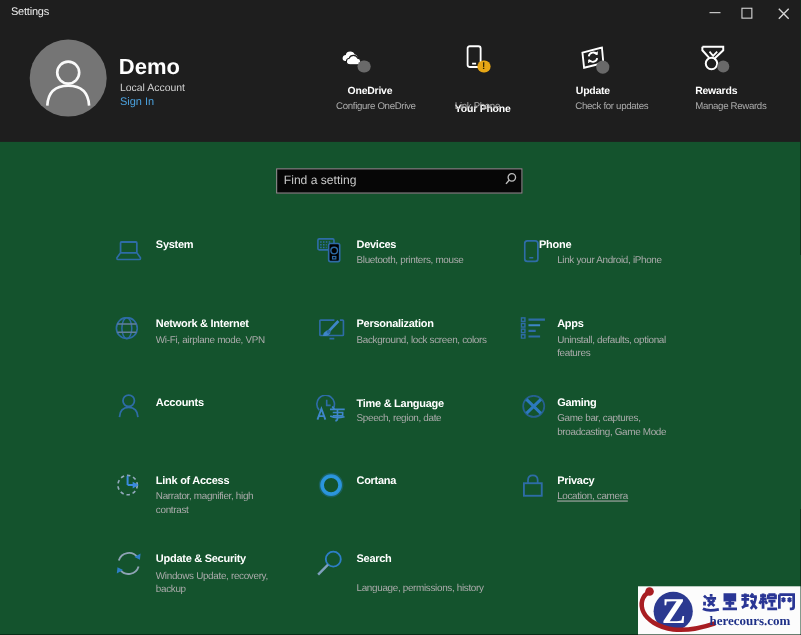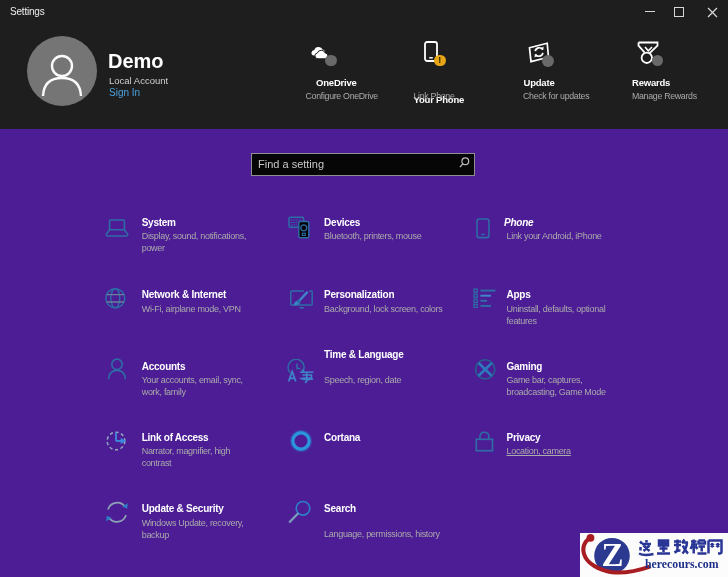--- a/index.html
+++ b/index.html
@@ -1,16 +1,16 @@
 <!DOCTYPE html>
 <html><head>
 <meta charset="utf-8">
 <style>
 html,body{margin:0;padding:0;background:#000;}
-#page{position:relative;width:728px;height:577px;background:#4c1d95;overflow:hidden;font-family:"Liberation Sans",sans-serif;}
+#page{position:relative;width:728px;height:577px;background:#14532d;overflow:hidden;font-family:"Liberation Sans",sans-serif;}
 .abs{position:absolute;}
 #hdr{left:0;top:0;width:728px;height:129px;background:#1e1e1e;}
 #ttl{left:10px;top:5.5px;font-size:10px;letter-spacing:-0.2px;color:#ededed;}
 .wtitle{font-size:9.5px;font-weight:bold;color:#fff;letter-spacing:-0.2px;}
 .wsub{font-size:8.8px;color:#ababab;letter-spacing:-0.3px;}
 .gtitle{font-size:10px;font-weight:bold;color:#fff;letter-spacing:-0.25px;}
 .gsub{font-size:9px;color:#ababab;line-height:12px;letter-spacing:-0.3px;}
 .gcirc{border-radius:50%;background:#696969;}
 svg{display:block;}
 </style>
@@ -76,37 +76,36 @@
   <svg class="abs" style="left:459px;top:157px;" width="11" height="12" viewBox="0 0 11 12">
     <circle cx="6.3" cy="4.2" r="3.4" fill="none" stroke="#bdbdbd" stroke-width="1.2"></circle>
     <path d="M3.8,6.8 L1,10.2" stroke="#bdbdbd" stroke-width="1.3"></path>
   </svg>
 
   <svg class="abs" style="left:105px;top:219px;" width="24" height="19" viewBox="0 0 24 19">
     <rect x="4.6" y="1" width="14.8" height="9.8" rx="0.8" fill="none" stroke="#2e6ca6" stroke-width="1.6"></rect>
     <path d="M4.6,10.8 L1.3,15.3 v0.6 q0,1 1.1,1 h19.2 q1.1,0 1.1,-1 v-0.6 L19.4,10.8" fill="none" stroke="#2e6ca6" stroke-width="1.5"></path>
   </svg>
   <div class="abs gtitle" style="left:141.7px;top:217px;">System</div>
-  <div class="abs gsub" style="left:141.7px;top:230px;">Display, sound, notifications,<br>power</div>
 
   <svg class="abs" style="left:288px;top:216px;" width="24" height="23" viewBox="0 0 24 23">
     <rect x="1" y="1.2" width="14.6" height="10" rx="1.2" fill="none" stroke="#2e6ca6" stroke-width="1.5"></rect>
     <path d="M3,4 h10 M3,6.5 h6 M3,9 h6" stroke="#2e6ca6" stroke-width="1.2" stroke-dasharray="1.4,1.2"></path>
     <rect x="10.8" y="5.4" width="10" height="16.4" rx="1.6" fill="#000" stroke="#2e6ca6" stroke-width="1.5"></rect>
     <circle cx="15.8" cy="11.8" r="3" fill="none" stroke="#2e6ca6" stroke-width="1.3"></circle>
     <rect x="14.3" y="17.2" width="3" height="2.2" fill="none" stroke="#2e6ca6" stroke-width="1.1"></rect>
   </svg>
   <div class="abs gtitle" style="left:324.1px;top:217px;">Devices</div>
   <div class="abs gsub" style="left:324.1px;top:230px;">Bluetooth, printers, mouse</div>
 
   <svg class="abs" style="left:476px;top:217.5px;" width="14" height="21" viewBox="0 0 14 21">
     <rect x="1" y="1" width="12" height="18.6" rx="2.4" fill="none" stroke="#2e6ca6" stroke-width="1.6"></rect>
     <path d="M5.2,16.4 h3.6" stroke="#2e6ca6" stroke-width="1.4"></path>
   </svg>
-  <div class="abs gtitle" style="left:504px;top:217px;font-style:italic;">Phone</div>
+  <div class="abs gtitle" style="left:490px;top:217px;">Phone</div>
   <div class="abs gsub" style="left:506.5px;top:230px;">Link your Android, iPhone</div>
 
   <svg class="abs" style="left:104px;top:288px;" width="23" height="21" viewBox="0 0 23 21">
     <circle cx="11.3" cy="10.3" r="9.5" fill="none" stroke="#2e6ca6" stroke-width="1.5"></circle>
     <ellipse cx="11.3" cy="10.3" rx="4.5" ry="9.5" fill="none" stroke="#2e6ca6" stroke-width="1.4"></ellipse>
     <path d="M2.6,6.6 h17.4 M2.6,14 h17.4" stroke="#64809c" stroke-width="1.4"></path>
   </svg>
   <div class="abs gtitle" style="left:141.7px;top:289.3px;">Network &amp; Internet</div>
   <div class="abs gsub" style="left:141.7px;top:302.6px;">Wi-Fi, airplane mode, VPN</div>
 
@@ -133,35 +132,34 @@
     </g>
   </svg>
   <div class="abs gtitle" style="left:506.5px;top:289.3px;">Apps</div>
   <div class="abs gsub" style="left:506.5px;top:302.6px;">Uninstall, defaults, optional<br>features</div>
 
   <svg class="abs" style="left:107px;top:358px;" width="20" height="22" viewBox="0 0 20 22">
     <circle cx="10" cy="6.3" r="5.2" fill="none" stroke="#2e6ca6" stroke-width="1.6"></circle>
     <path d="M1.6,21.2 q0.5,-8.8 8.4,-8.8 q7.9,0 8.4,8.8" fill="none" stroke="#2e6ca6" stroke-width="1.6"></path>
   </svg>
   <div class="abs gtitle" style="left:141.7px;top:360.7px;">Accounts</div>
-  <div class="abs gsub" style="left:141.7px;top:374px;">Your accounts, email, sync,<br>work, family</div>
 
   <svg class="abs" style="left:287px;top:359px;" width="28" height="25" viewBox="0 0 28 25">
     <path d="M3.2,13.8 a8,8 0 1 1 12.6,-1.2" fill="none" stroke="#2e6ca6" stroke-width="1.5"></path>
     <path d="M10,4.5 v5 h3.6" fill="none" stroke="#2e6ca6" stroke-width="1.5"></path>
     <path d="M1.6,22.5 L5.2,12.5 L8.8,22.5 M2.8,19.3 h4.8" fill="none" stroke="#3e86c9" stroke-width="1.7"></path>
     <g stroke="#3e86c9" stroke-width="1.5" fill="none">
       <path d="M13,13.2 h13.4"></path>
       <path d="M15,10.6 l2,2.4"></path>
       <path d="M15.5,16 h9 v3 M15.5,19 h9 v-3"></path>
       <path d="M19.8,13.4 v8.2 q0,1.8 -2,1.8"></path>
       <path d="M13.2,19.2 q5,2.6 13,0.6"></path>
     </g>
   </svg>
-  <div class="abs gtitle" style="left:324.1px;top:349px;">Time &amp; Language</div>
+  <div class="abs gtitle" style="left:324.1px;top:362px;">Time &amp; Language</div>
   <div class="abs gsub" style="left:324.1px;top:374px;">Speech, region, date</div>
 
   <svg class="abs" style="left:473px;top:359px;" width="25" height="22" viewBox="0 0 25 22">
     <circle cx="12.2" cy="10.4" r="9.6" fill="none" stroke="#26608f" stroke-width="1.6"></circle>
     <path d="M5.6,4.1 Q12.2,10.4 18.7,16.8 M18.7,4.1 Q12.2,10.4 5.6,16.8" fill="none" stroke="#2c79bd" stroke-width="2.7"></path>
   </svg>
   <div class="abs gtitle" style="left:506.5px;top:360.7px;">Gaming</div>
   <div class="abs gsub" style="left:506.5px;top:374px;">Game bar, captures,<br>broadcasting, Game Mode</div>
 
   <svg class="abs" style="left:105px;top:430px;" width="23" height="22" viewBox="0 0 23 22">

